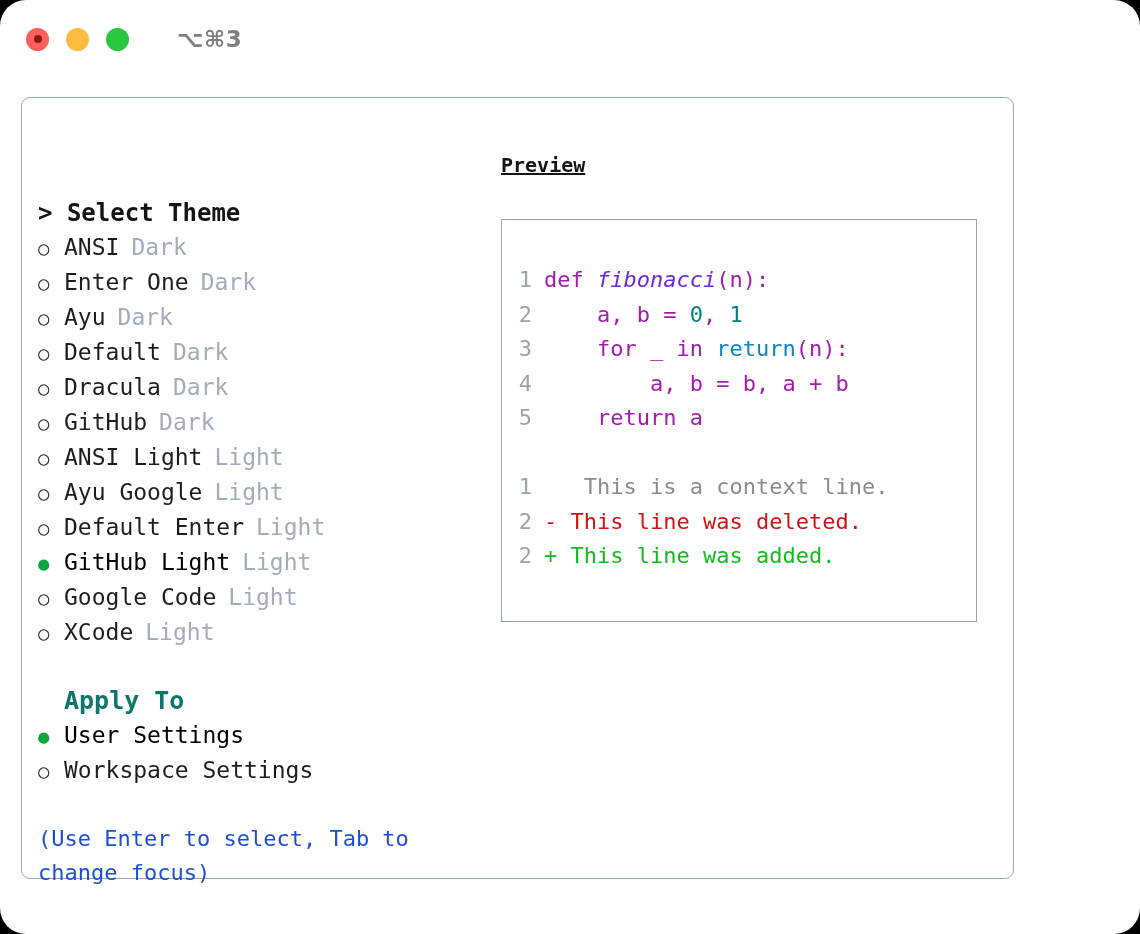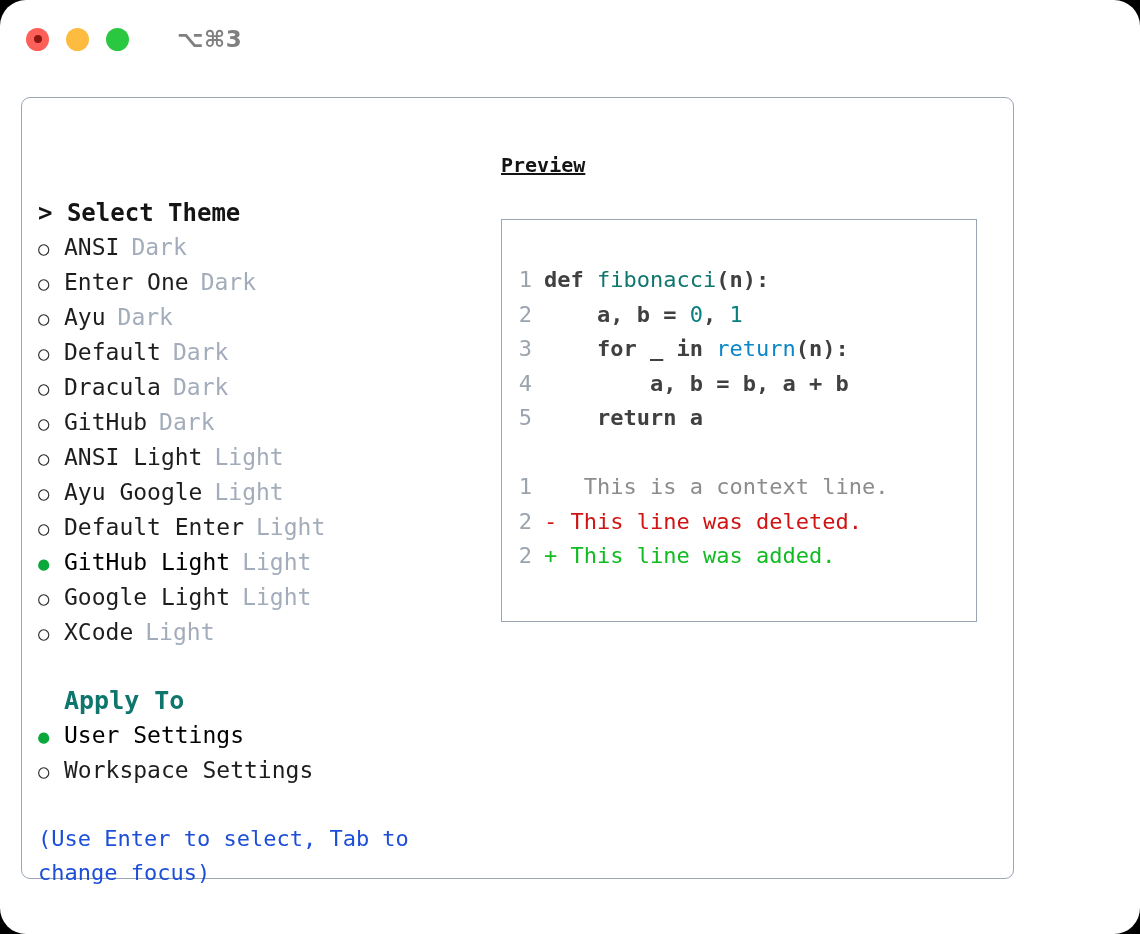--- a/index.html
+++ b/index.html
@@ -175,23 +175,23 @@
     line-height: 34.5px;
     white-space: pre;
   }
   .ln {
     flex: 0 0 42px;
     text-align: right;
     color: #9aa3ae;
     padding-right: 12px;
     box-sizing: border-box;
   }
-  .ct { color: #404040; font-weight: bold; }
-
-  .tok-fn   { color: #0f766e; }
+  .ct { color: #a21caf; }
+
+  .tok-fn   { color: #6d28d9; font-style: italic; }
   .tok-num  { color: #0a7f7f; }
   .tok-call { color: #0a86c8; }
 
   .diff-gap { height: 34.5px; }
   .diff-ctx  { color: #8c8c8c; }
   .diff-del  { color: #d01414; }
   .diff-add  { color: #12bb22; }
 </style>
 </head>
 <body>
@@ -217,21 +217,21 @@
             <div class="opt-row"><span class="bullet">○</span><span class="opt-name">ANSI</span><span class="opt-tag">Dark</span></div>
             <div class="opt-row"><span class="bullet">○</span><span class="opt-name">Enter One</span><span class="opt-tag">Dark</span></div>
             <div class="opt-row"><span class="bullet">○</span><span class="opt-name">Ayu</span><span class="opt-tag">Dark</span></div>
             <div class="opt-row"><span class="bullet">○</span><span class="opt-name">Default</span><span class="opt-tag">Dark</span></div>
             <div class="opt-row"><span class="bullet">○</span><span class="opt-name">Dracula</span><span class="opt-tag">Dark</span></div>
             <div class="opt-row"><span class="bullet">○</span><span class="opt-name">GitHub</span><span class="opt-tag">Dark</span></div>
             <div class="opt-row"><span class="bullet">○</span><span class="opt-name">ANSI Light</span><span class="opt-tag">Light</span></div>
             <div class="opt-row"><span class="bullet">○</span><span class="opt-name">Ayu Google</span><span class="opt-tag">Light</span></div>
             <div class="opt-row"><span class="bullet">○</span><span class="opt-name">Default Enter</span><span class="opt-tag">Light</span></div>
             <div class="opt-row selected"><span class="bullet on">●</span><span class="opt-name">GitHub Light</span><span class="opt-tag">Light</span></div>
-            <div class="opt-row"><span class="bullet">○</span><span class="opt-name">Google Light</span><span class="opt-tag">Light</span></div>
+            <div class="opt-row"><span class="bullet">○</span><span class="opt-name">Google Code</span><span class="opt-tag">Light</span></div>
             <div class="opt-row"><span class="bullet">○</span><span class="opt-name">XCode</span><span class="opt-tag">Light</span></div>
           </div>
 
         <div class="apply-header">Apply To</div>
 
         <div id="apply-list">
             <div class="opt-row selected"><span class="bullet on">●</span><span class="opt-name">User Settings</span></div>
             <div class="opt-row"><span class="bullet">○</span><span class="opt-name">Workspace Settings</span></div>
           </div>
 

